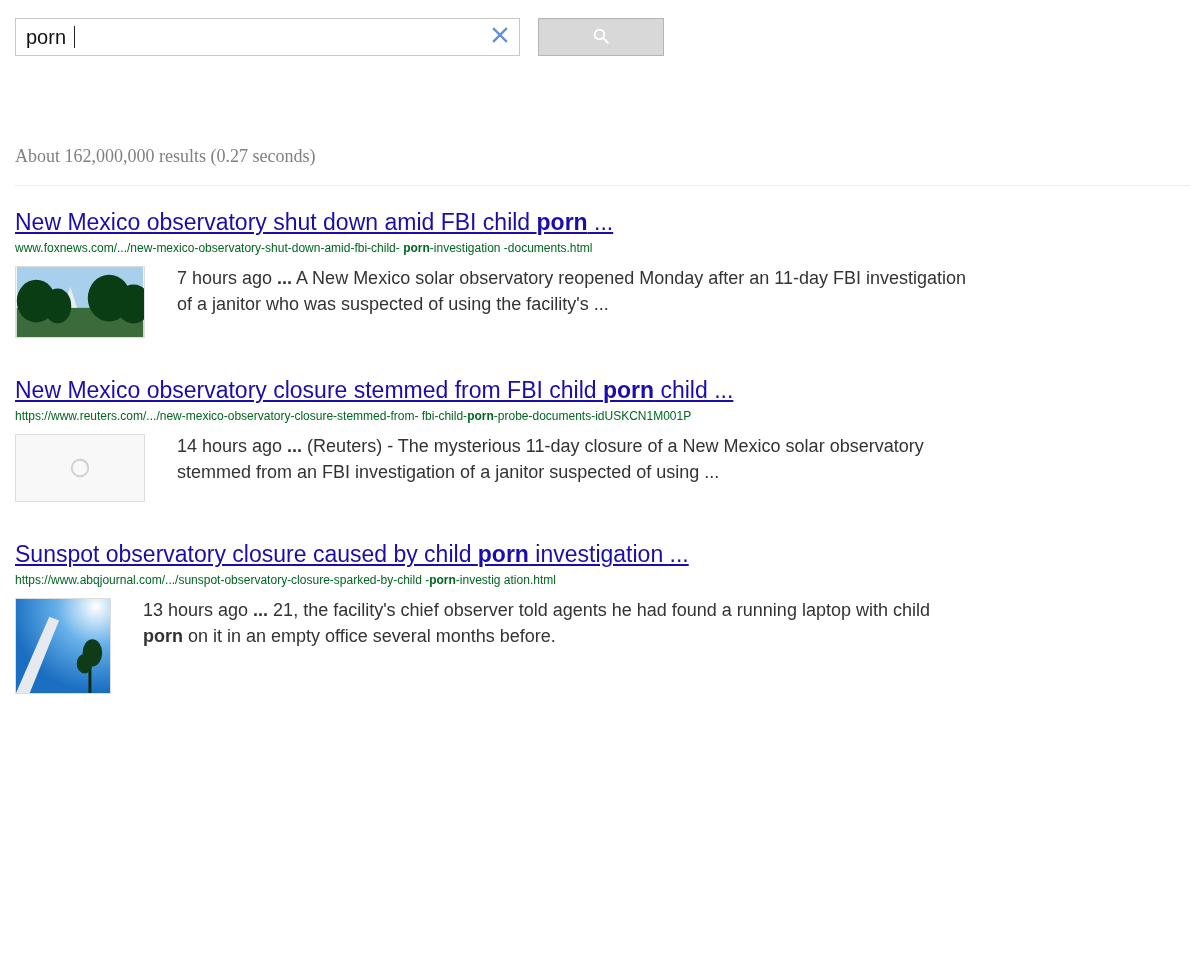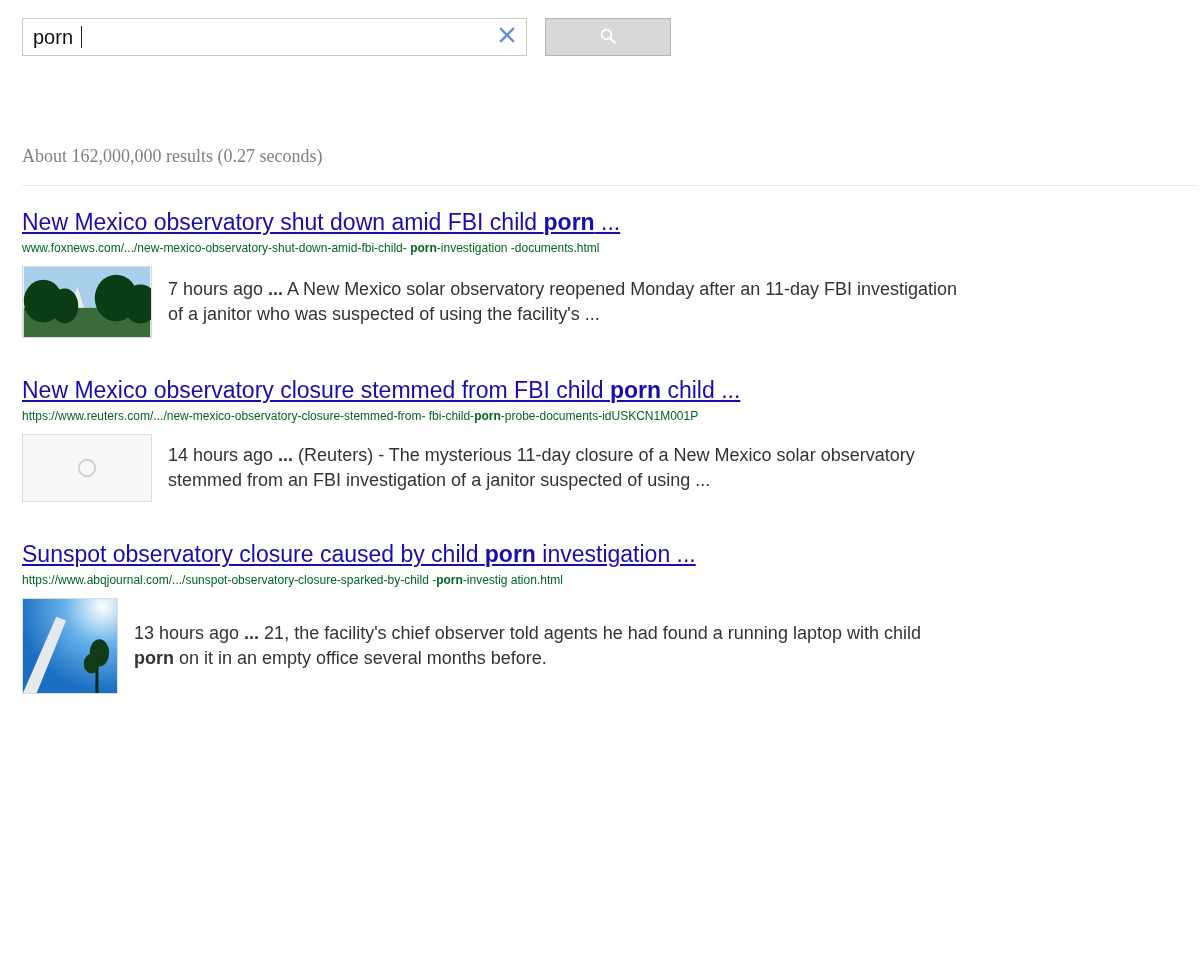--- a/index.html
+++ b/index.html
@@ -4,21 +4,21 @@
 <style>
   * { box-sizing: border-box; }
   body {
     margin: 0;
     padding: 0;
     font-family: Arial, sans-serif;
     background: #fff;
     width: 1200px;
   }
   .container {
-    padding: 18px 0 0 22px;
+    padding: 18px 0 0 15px;
   }
   .search-row {
     display: flex;
     align-items: center;
     gap: 18px;
     margin-bottom: 90px;
   }
   .search-box {
     position: relative;
     width: 505px;
@@ -92,23 +92,23 @@
     font-size: 12px;
     color: #006621;
     margin-top: 2px;
     line-height: 1.35;
     word-wrap: break-word;
     max-width: 960px;
   }
   .result-url b { font-weight: bold; color: #006621; }
   .result-body {
     display: flex;
-    gap: 16px;
+    gap: 32px;
     margin-top: 10px;
-    align-items: center;
+    align-items: flex-start;
   }
   .thumb {
     width: 130px;
     flex-shrink: 0;
     border: 1px solid #ddd;
     display: block;
   }
   .thumb-0 { height: 72px; }
   .thumb-1 { height: 68px; }
   .thumb-2 { width: 96px; height: 96px; margin-left: 0;}

